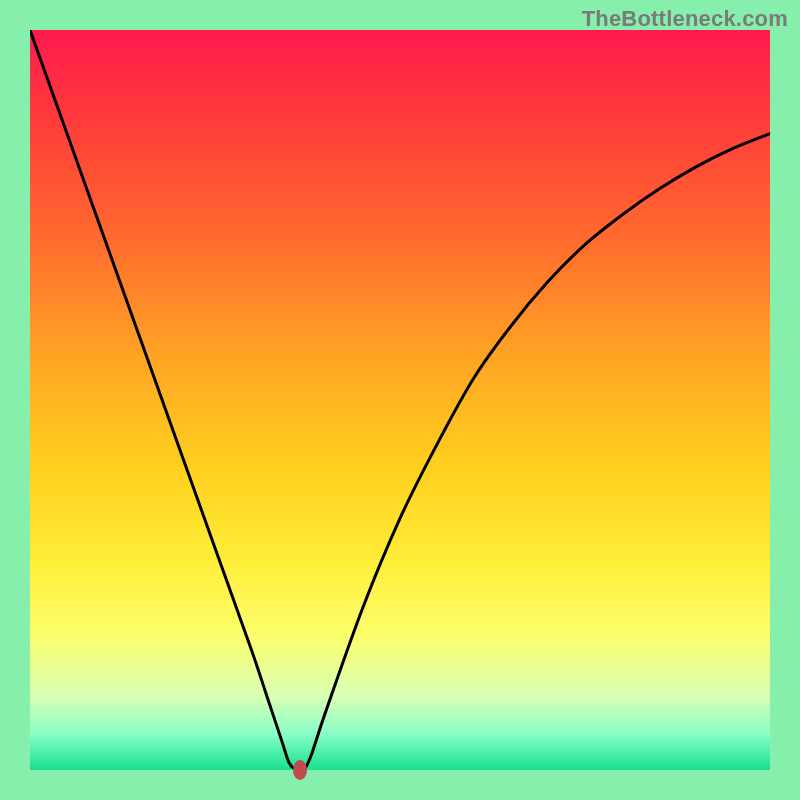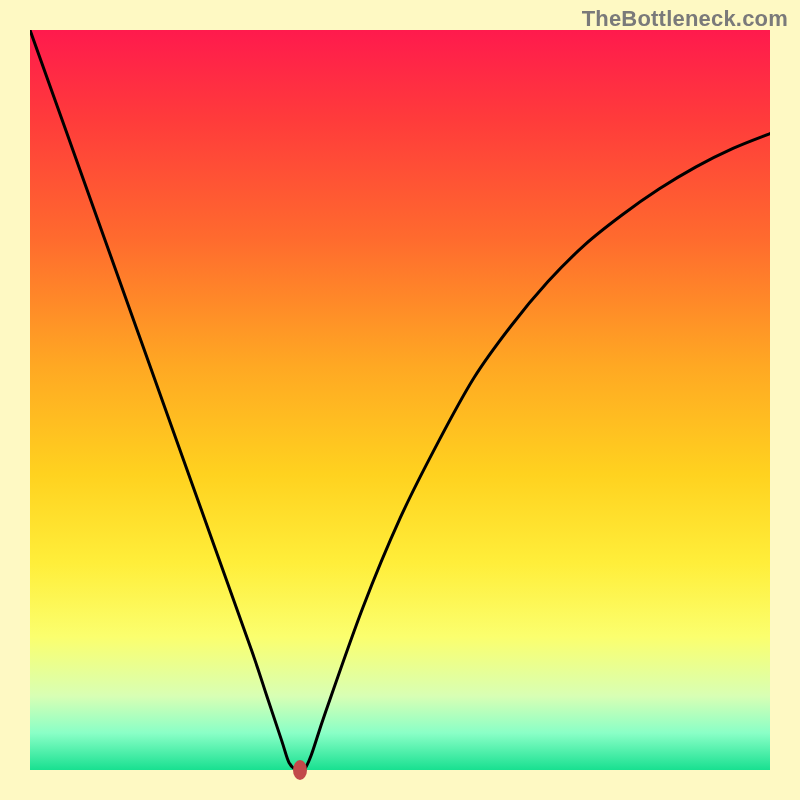--- a/index.html
+++ b/index.html
@@ -1,21 +1,21 @@
 <!DOCTYPE html>
 <html><head>
 <meta charset="utf-8">
 <style>
   * { margin: 0; padding: 0; box-sizing: border-box; }
   html, body { width: 800px; height: 800px; overflow: hidden; background: #000; }
   .frame {
     position: relative;
     width: 800px;
     height: 800px;
-    background: #fef9c3;
+    background: #86efac;
   }
   .plot-area {
     position: absolute;
     left: 30px;
     top: 30px;
     width: 740px;
     height: 740px;
     background: linear-gradient(to bottom,
       #ff1a4d 0%,
       #ff3b3b 12%,

